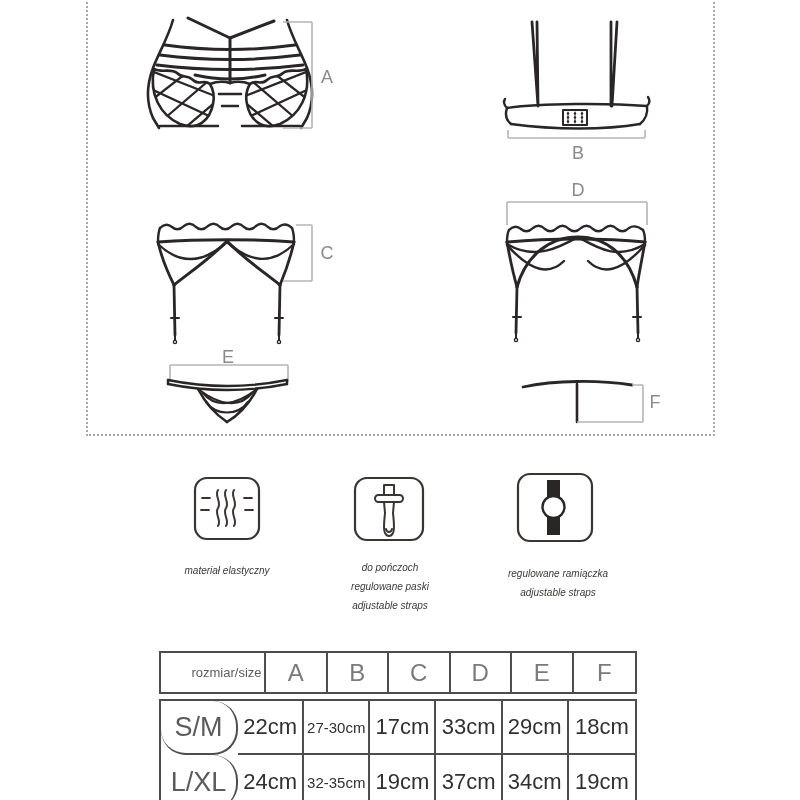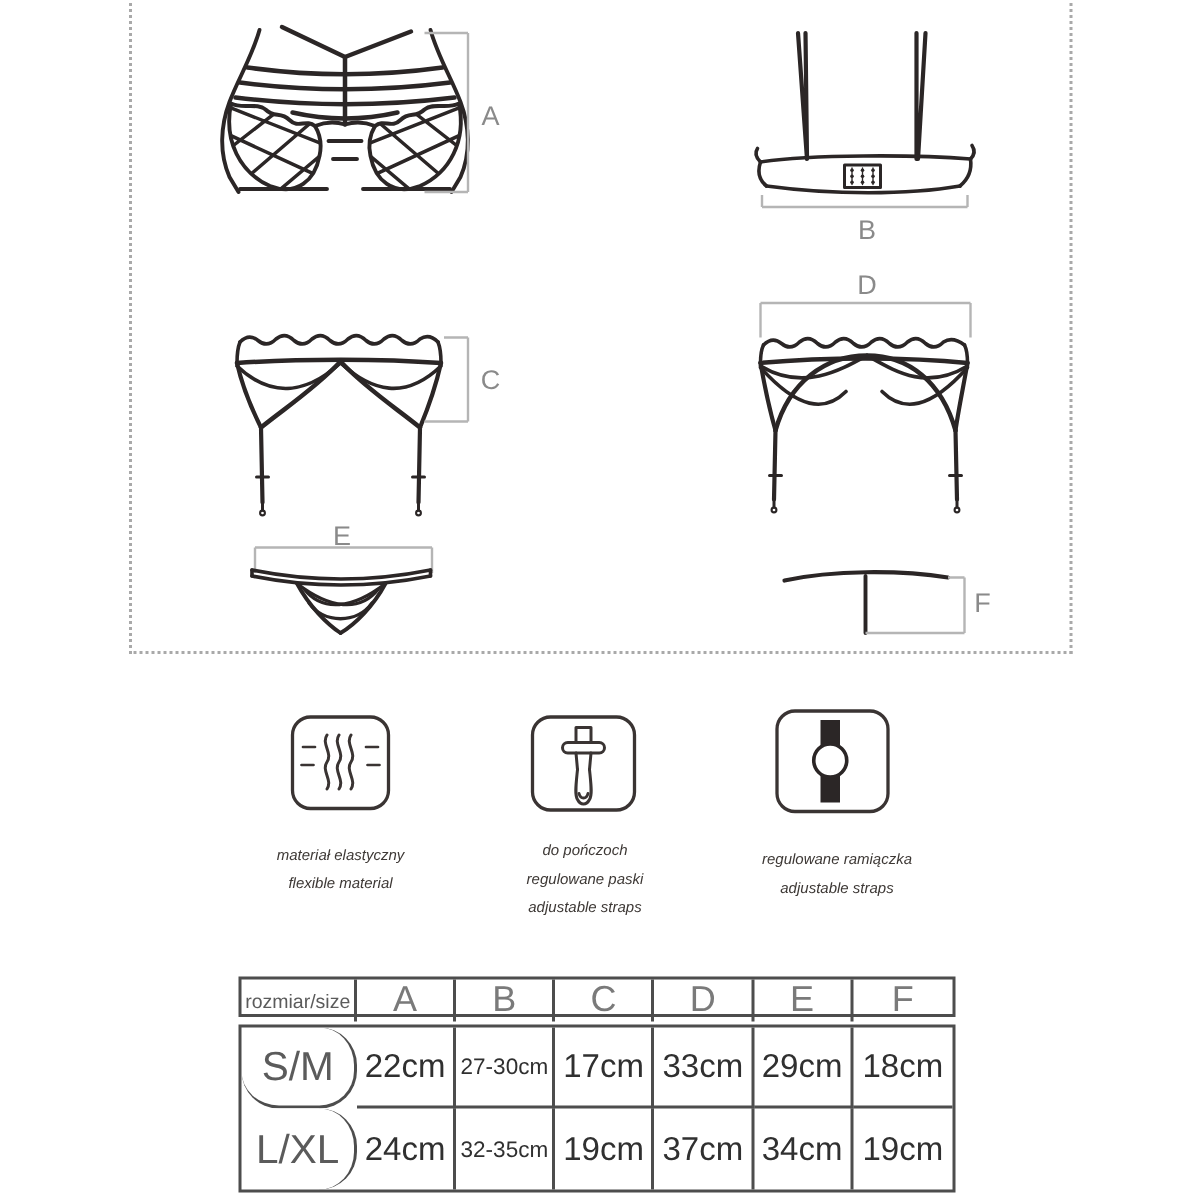--- a/index.html
+++ b/index.html
@@ -17,21 +17,21 @@
     transform:translate(-50%,-50%);
   }
   .caption{
     position:absolute;text-align:center;color:#3d3835;font-size:10px;line-height:19px;font-style:italic;
   }
   .size-table{position:absolute;left:159px;top:651px;width:478px;}
   .t-head,.t-body{
     display:grid;grid-template-columns:77px repeat(6,1fr);
     border:2px solid #4d4d4d;box-sizing:border-box;background:#fff;
   }
-  .t-head{height:27px;margin-bottom:5px;}
+  .t-head{height:43px;margin-bottom:5px;padding-left:28px;}
   .t-body{grid-auto-rows:54px;}
   .cell{
     display:flex;align-items:center;justify-content:center;
     border-right:2px solid #4d4d4d;box-sizing:border-box;
   }
   .t-head .cell:nth-child(7n),.t-body .cell:nth-child(7n){border-right:none;}
   .t-body .cell:nth-child(-n+7){border-bottom:2px solid #4d4d4d;}
   .rz{font-size:13px;color:#5b5b5b;}
   .col-letter{font-size:24px;color:#7a7a7a;}
   .size-label{font-size:27px;color:#5b5b5b;border-radius:25px;}
@@ -242,21 +242,20 @@
 </svg>
 
 <svg class="drawing" style="left:516px;top:472px" width="78" height="71" viewBox="0 0 78 71">
   <rect x="2" y="2" width="74" height="67" rx="12" fill="none" stroke="#3a3433" stroke-width="2.2"></rect>
   <rect x="31" y="8" width="13" height="55" fill="#2b2626"></rect>
   <circle cx="37.5" cy="35" r="11" fill="#ffffff" stroke="#2b2626" stroke-width="2.4"></circle>
 </svg>
 
 <div class="caption" style="left:141px;top:561px;width:172px">
   <div>materiał elastyczny</div>
-  <div>flexible material</div>
 </div>
 <div class="caption" style="left:308px;top:558px;width:164px">
   <div>do pończoch</div>
   <div>regulowane paski</div>
   <div>adjustable straps</div>
 </div>
 <div class="caption" style="left:468px;top:564px;width:180px">
   <div>regulowane ramiączka</div>
   <div>adjustable straps</div>
 </div>

